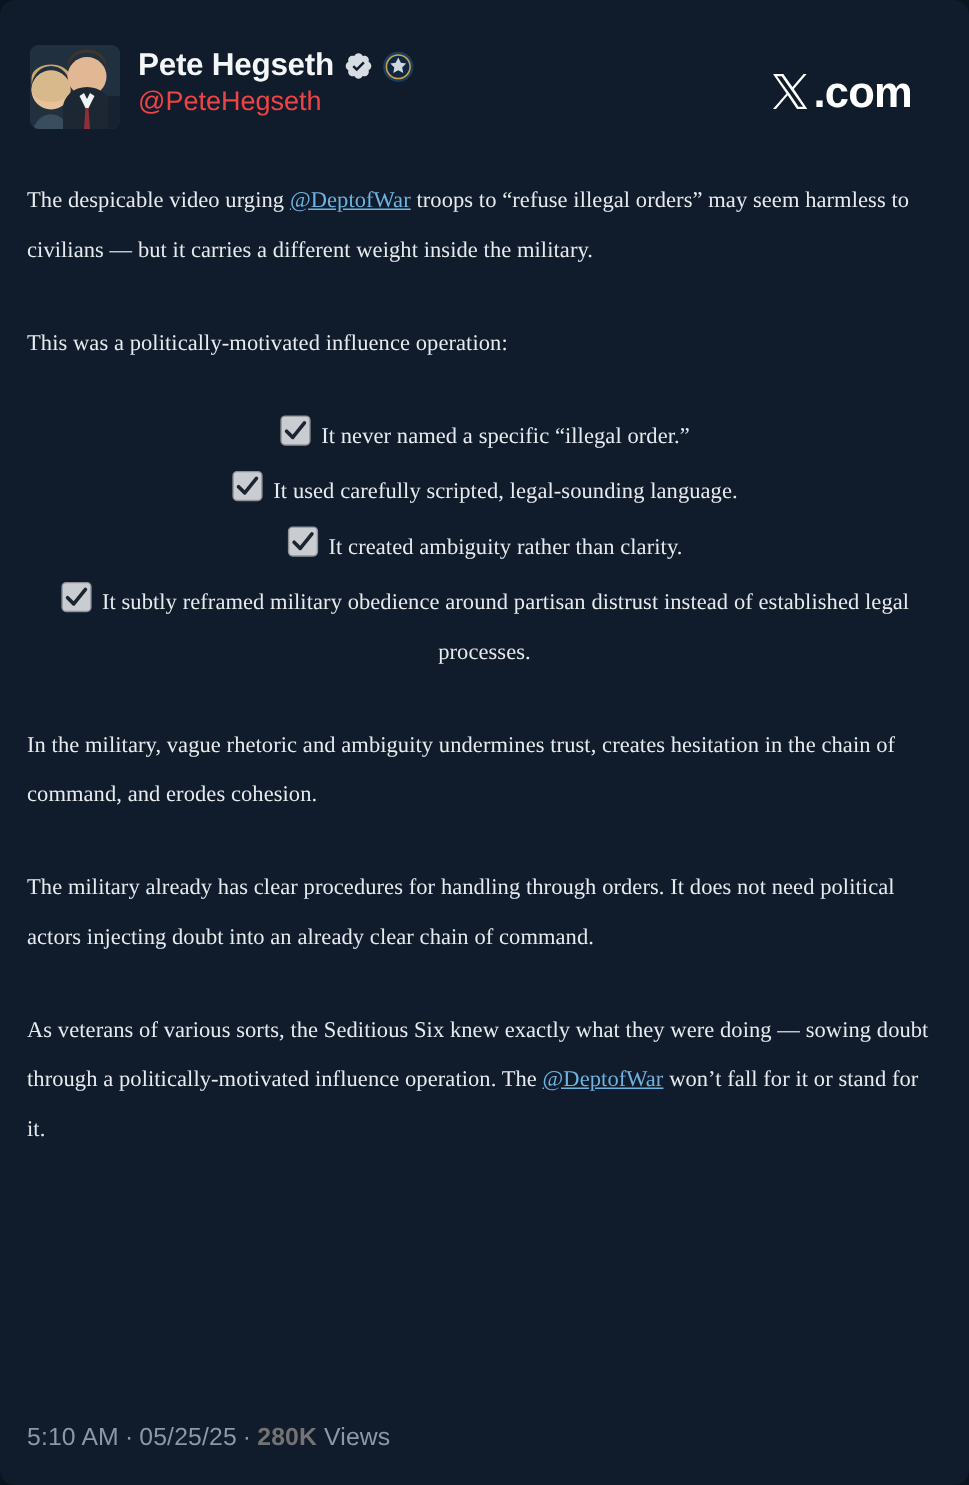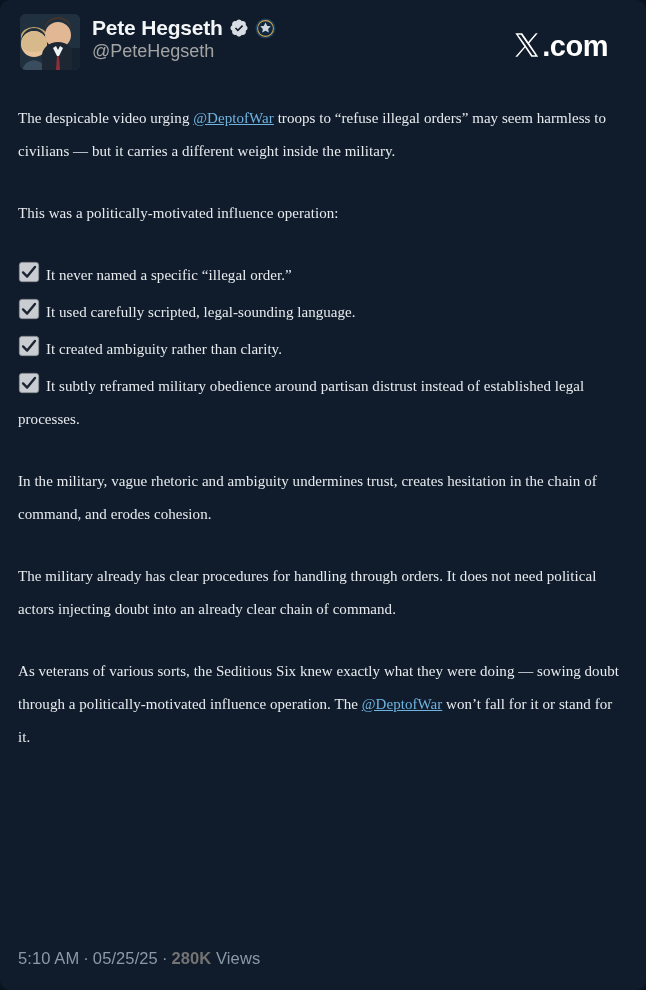--- a/index.html
+++ b/index.html
@@ -13,21 +13,21 @@
     overflow: hidden;
     font-family: "Liberation Sans", sans-serif;
     color: #e9ecef;
   }
   .card {
     position: relative;
     width: 646px;
     height: 990px;
     background: #101c2b;
     box-sizing: border-box;
-    padding: 14px 18px 0 18px;
+    padding: 30px 18px 0 18px;
     display: flex;
     flex-direction: column;
     border-radius: 10px;
   }
   
   .header {
     display: flex;
     align-items: flex-start;
     height: 62px;
     position: relative;
@@ -75,21 +75,21 @@
   }
   .affiliate-badge {
     width: 21px;
     height: 21px;
     display: inline-block;
     border-radius: 50%;
     overflow: hidden;
   }
   .handle {
     font-size: 18px;
-    color: #a3a3a3;
+    color: #ef4444;
     margin-top: 1px;
   }
   .brand {
     position: absolute;
     right: 20px;
     top: 16px;
     font-size: 29px;
     font-weight: bold;
     color: #ffffff;
     letter-spacing: -0.5px;
@@ -120,20 +120,21 @@
   }
   .bullets {
     margin: 0 0 29px 0;
     padding: 0;
     list-style: none;
   }
   .bullets li {
     display: block;
     margin: 0 0 4px 0;
     text-indent: 0;
+    text-align: center;
   }
   .check {
     display: inline-block;
     width: 22px;
     height: 22px;
     vertical-align: -3px;
     margin-right: 6px;
   }
   
   .footer {

